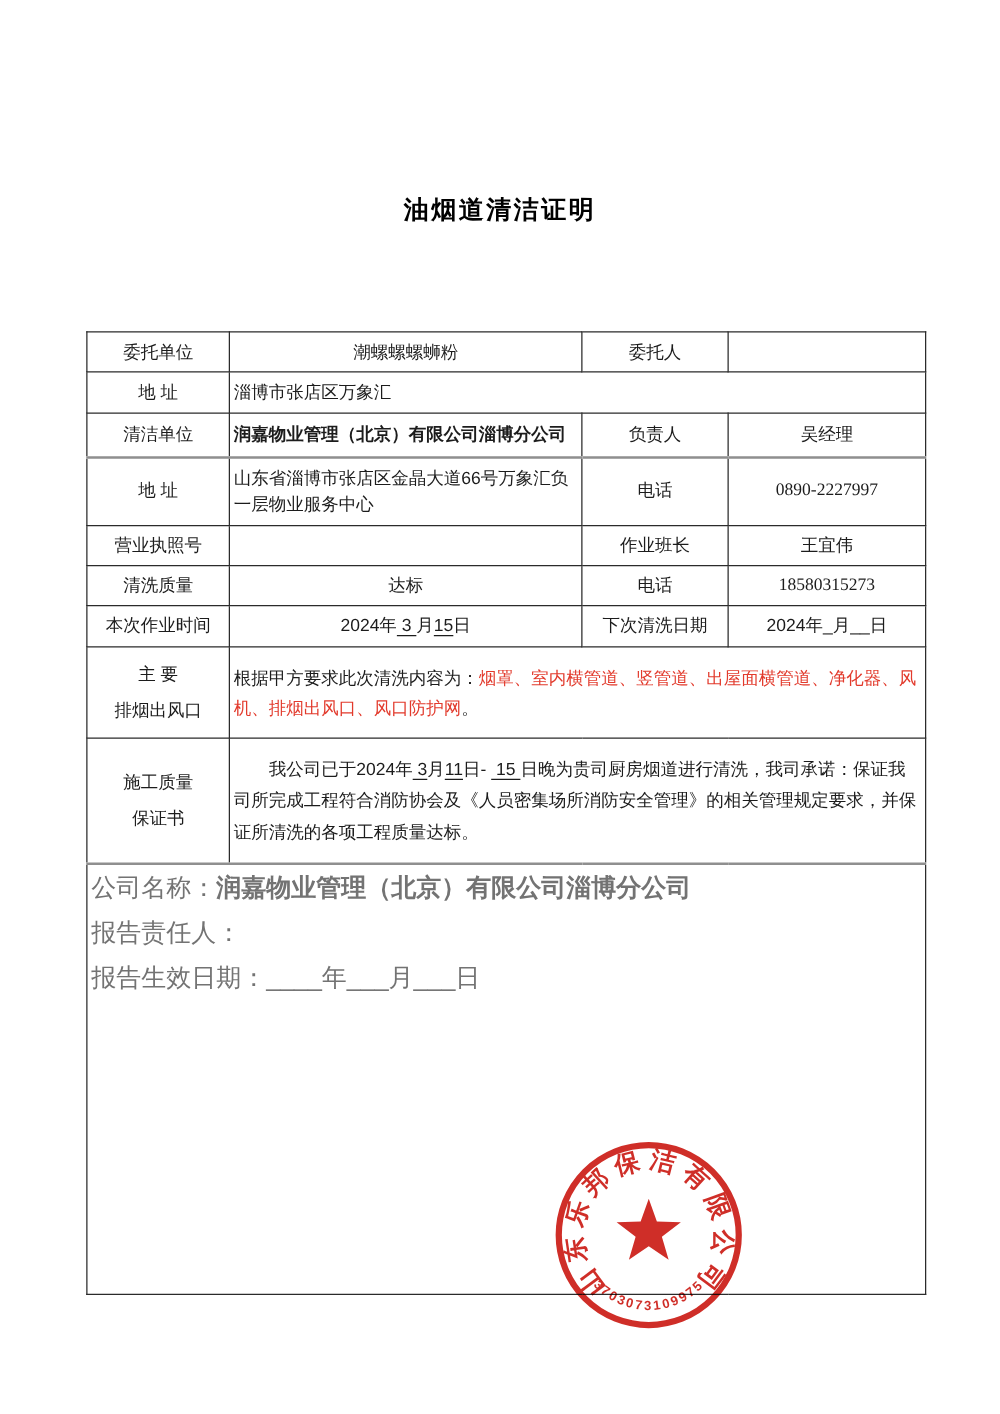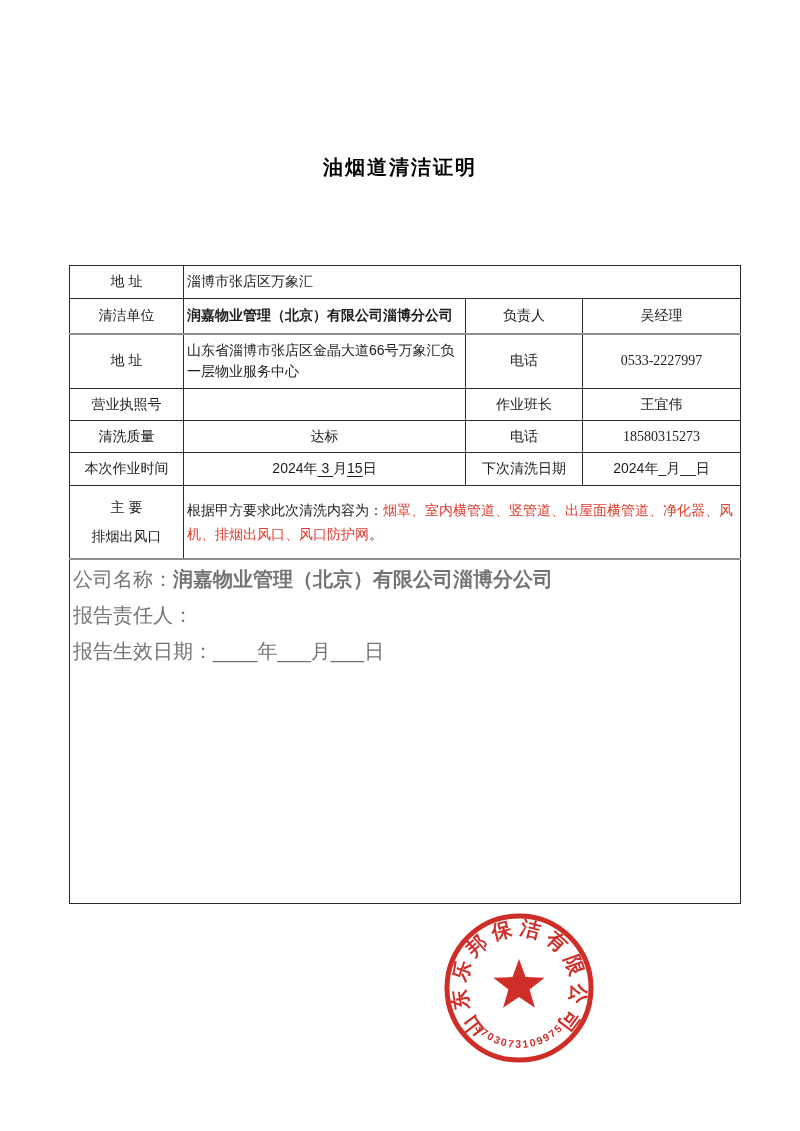--- a/index.html
+++ b/index.html
@@ -60,35 +60,41 @@
 <div class="page-title">油烟道清洁证明</div>
 
 <table class="doc">
   <colgroup>
     <col style="width:114px">
       <col style="width:282px">
       <col style="width:117px">
       <col style="width:158px">
   </colgroup>
   <tbody>
+      <tr class="r1">
+    <td class="lbl">委托单位</td>
+    <td class="center">潮螺螺螺蛳粉</td>
+    <td class="lbl">委托人</td>
+    <td class="center"></td>
+  </tr>
   <tr class="r2">
     <td class="lbl">地 址</td>
     <td class="left" colspan="3">淄博市张店区万象汇</td>
   </tr>
   <tr class="r3">
     <td class="lbl">清洁单位</td>
     <td class="company-val">润嘉物业管理（北京）有限公司淄博分公司</td>
     <td class="lbl">负责人</td>
     <td class="center big">吴经理</td>
   </tr>
   <tr class="r4 thick">
     <td class="lbl">地 址</td>
     <td class="left addr2">山东省淄博市张店区金晶大道66号万象汇负一层物业服务中心</td>
     <td class="lbl">电话</td>
-    <td class="center serif phone1">0533-2227997</td>
+    <td class="center serif phone1">0890-2227997</td>
   </tr>
   <tr class="r5">
     <td class="lbl">营业执照号</td>
     <td class="center"></td>
     <td class="lbl">作业班长</td>
     <td class="center">王宜伟</td>
   </tr>
   <tr class="r6">
     <td class="lbl">清洗质量</td>
     <td class="center">达标</td>
@@ -100,20 +106,27 @@
     <td class="center"><span>2024年</span><span class="u"> 3 </span><span>月</span><span class="u">15</span><span>日</span></td>
     <td class="lbl">下次清洗日期</td>
     <td class="center">2024年_月__日</td>
   </tr>
   <tr class="r8">
     <td class="lbl two-line">
       <div>主 要</div>
       <div>排烟出风口</div>
     </td>
     <td class="content8" colspan="3"><span>根据甲方要求此次清洗内容为：</span><span class="red">烟罩、室内横管道、竖管道、出屋面横管道、净化器、风机、排烟出风口、风口防护网</span><span>。</span></td>
+  </tr>
+  <tr class="r9">
+    <td class="lbl two-line">
+      <div>施工质量</div>
+      <div>保证书</div>
+    </td>
+    <td class="content9" colspan="3"><span>我公司已于2024年</span><span class="u"> 3</span><span>月</span><span class="u">11</span><span>日- </span><span class="u"> 15 </span><span>日晚为贵司厨房烟道进行清洗，我司承诺：保证我司所完成工程符合消防协会及《人员密集场所消防安全管理》的相关管理规定要求，并保证所清洗的各项工程质量达标。</span></td>
   </tr>
   <tr class="r10 thick">
     <td class="bottom-cell" colspan="4">
       <div class="footer-line"><span>公司名称：</span><span class="b">润嘉物业管理（北京）有限公司淄博分公司</span></div>
       <div class="footer-line">报告责任人：</div>
       <div class="footer-line"><span>报告生效日期：</span><span>____年___月___日</span></div>
     </td>
   </tr>
 </tbody>
   </table>

